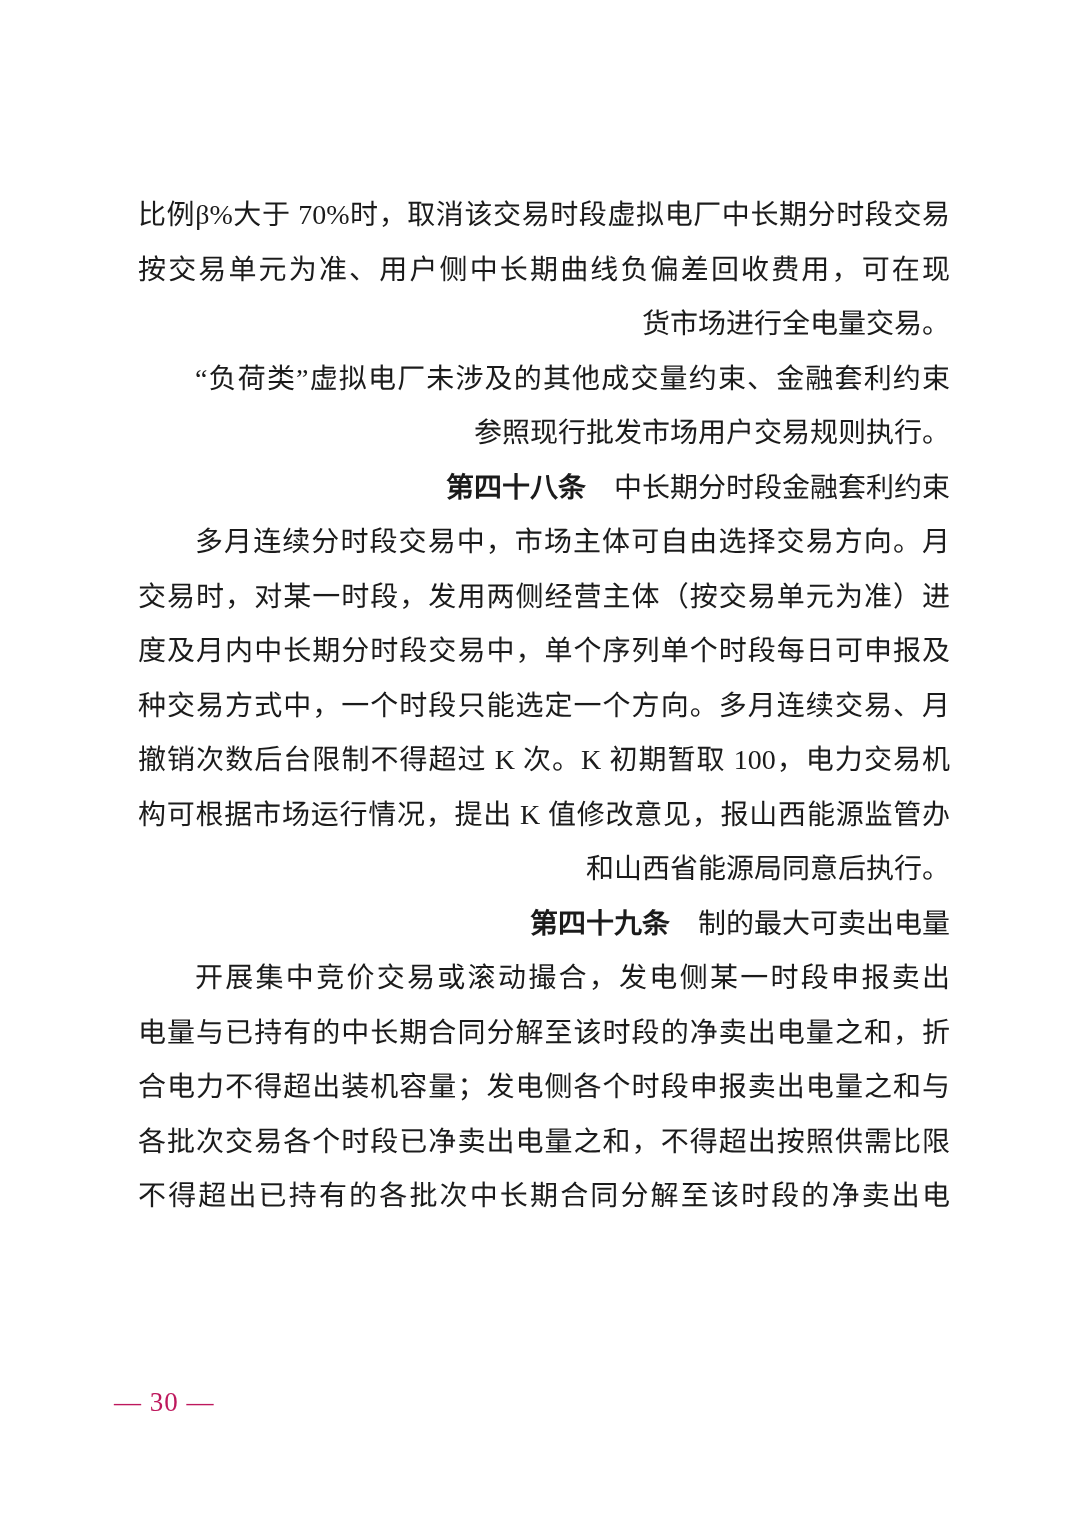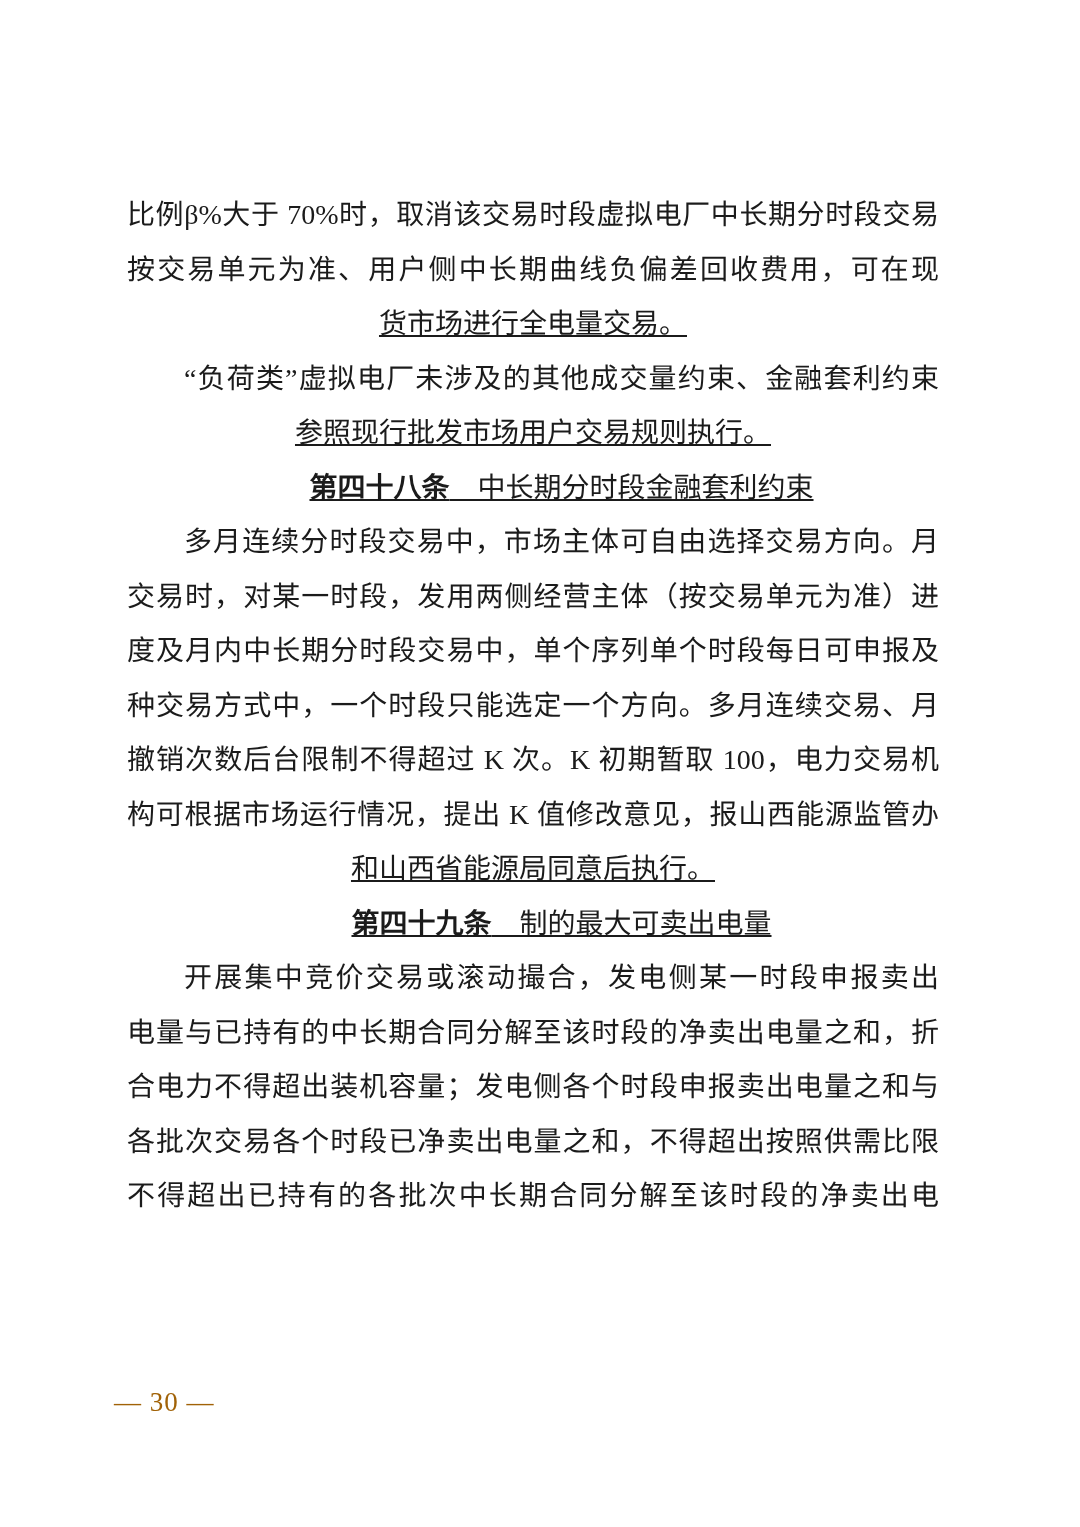--- a/index.html
+++ b/index.html
@@ -11,53 +11,52 @@
     position: relative;
     width: 1080px;
     height: 1527px;
     background: #ffffff;
     overflow: hidden;
     font-family: "Liberation Serif", "DejaVu Serif", serif;
     color: #1b1b1b;
   }
   .text-block {
     position: absolute;
-    left: 127px;
+    left: 138px;
     top: 188px;
     width: 812px;
   }
   .line {
     height: 54.5px;
     line-height: 54.5px;
     font-size: 28px;
     white-space: nowrap;
     color: #1b1b1b;
   }
   .line.justify {
     text-align: justify;
     text-align-last: justify;
   }
   .line.left {
-    text-align: center;
-    text-decoration: underline;
+    text-align: right;
   }
   .line.indent {
     text-indent: 57px;
   }
   .bold {
     font-weight: 700;
   }
   .footer {
     position: absolute;
     left: 114px;
     top: 1385px;
     height: 34px;
     line-height: 34px;
     font-size: 27px;
-    color: #a16207;
+    color: #be185d;
     letter-spacing: 1px;
   }
 </style>
 </head>
 <body>
 
 <div class="page">
   <div class="text-block">
       <div class="line justify"><span>比例β%大于 70%时，取消该交易时段虚拟电厂中长期分时段交易</span></div>
       <div class="line justify"><span>按交易单元为准、用户侧中长期曲线负偏差回收费用，可在现</span></div>

